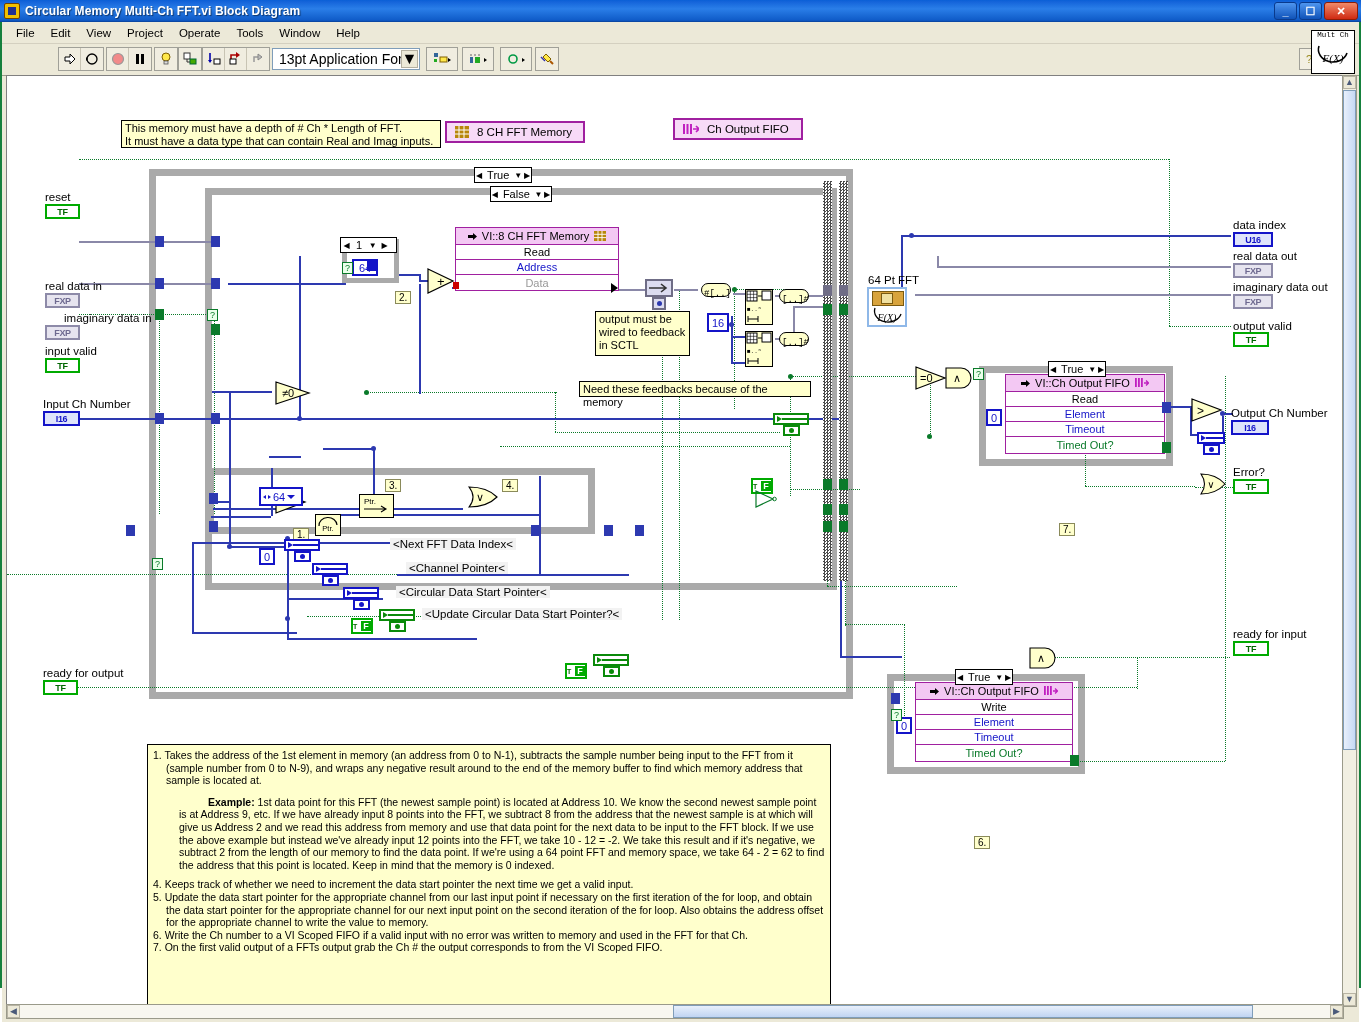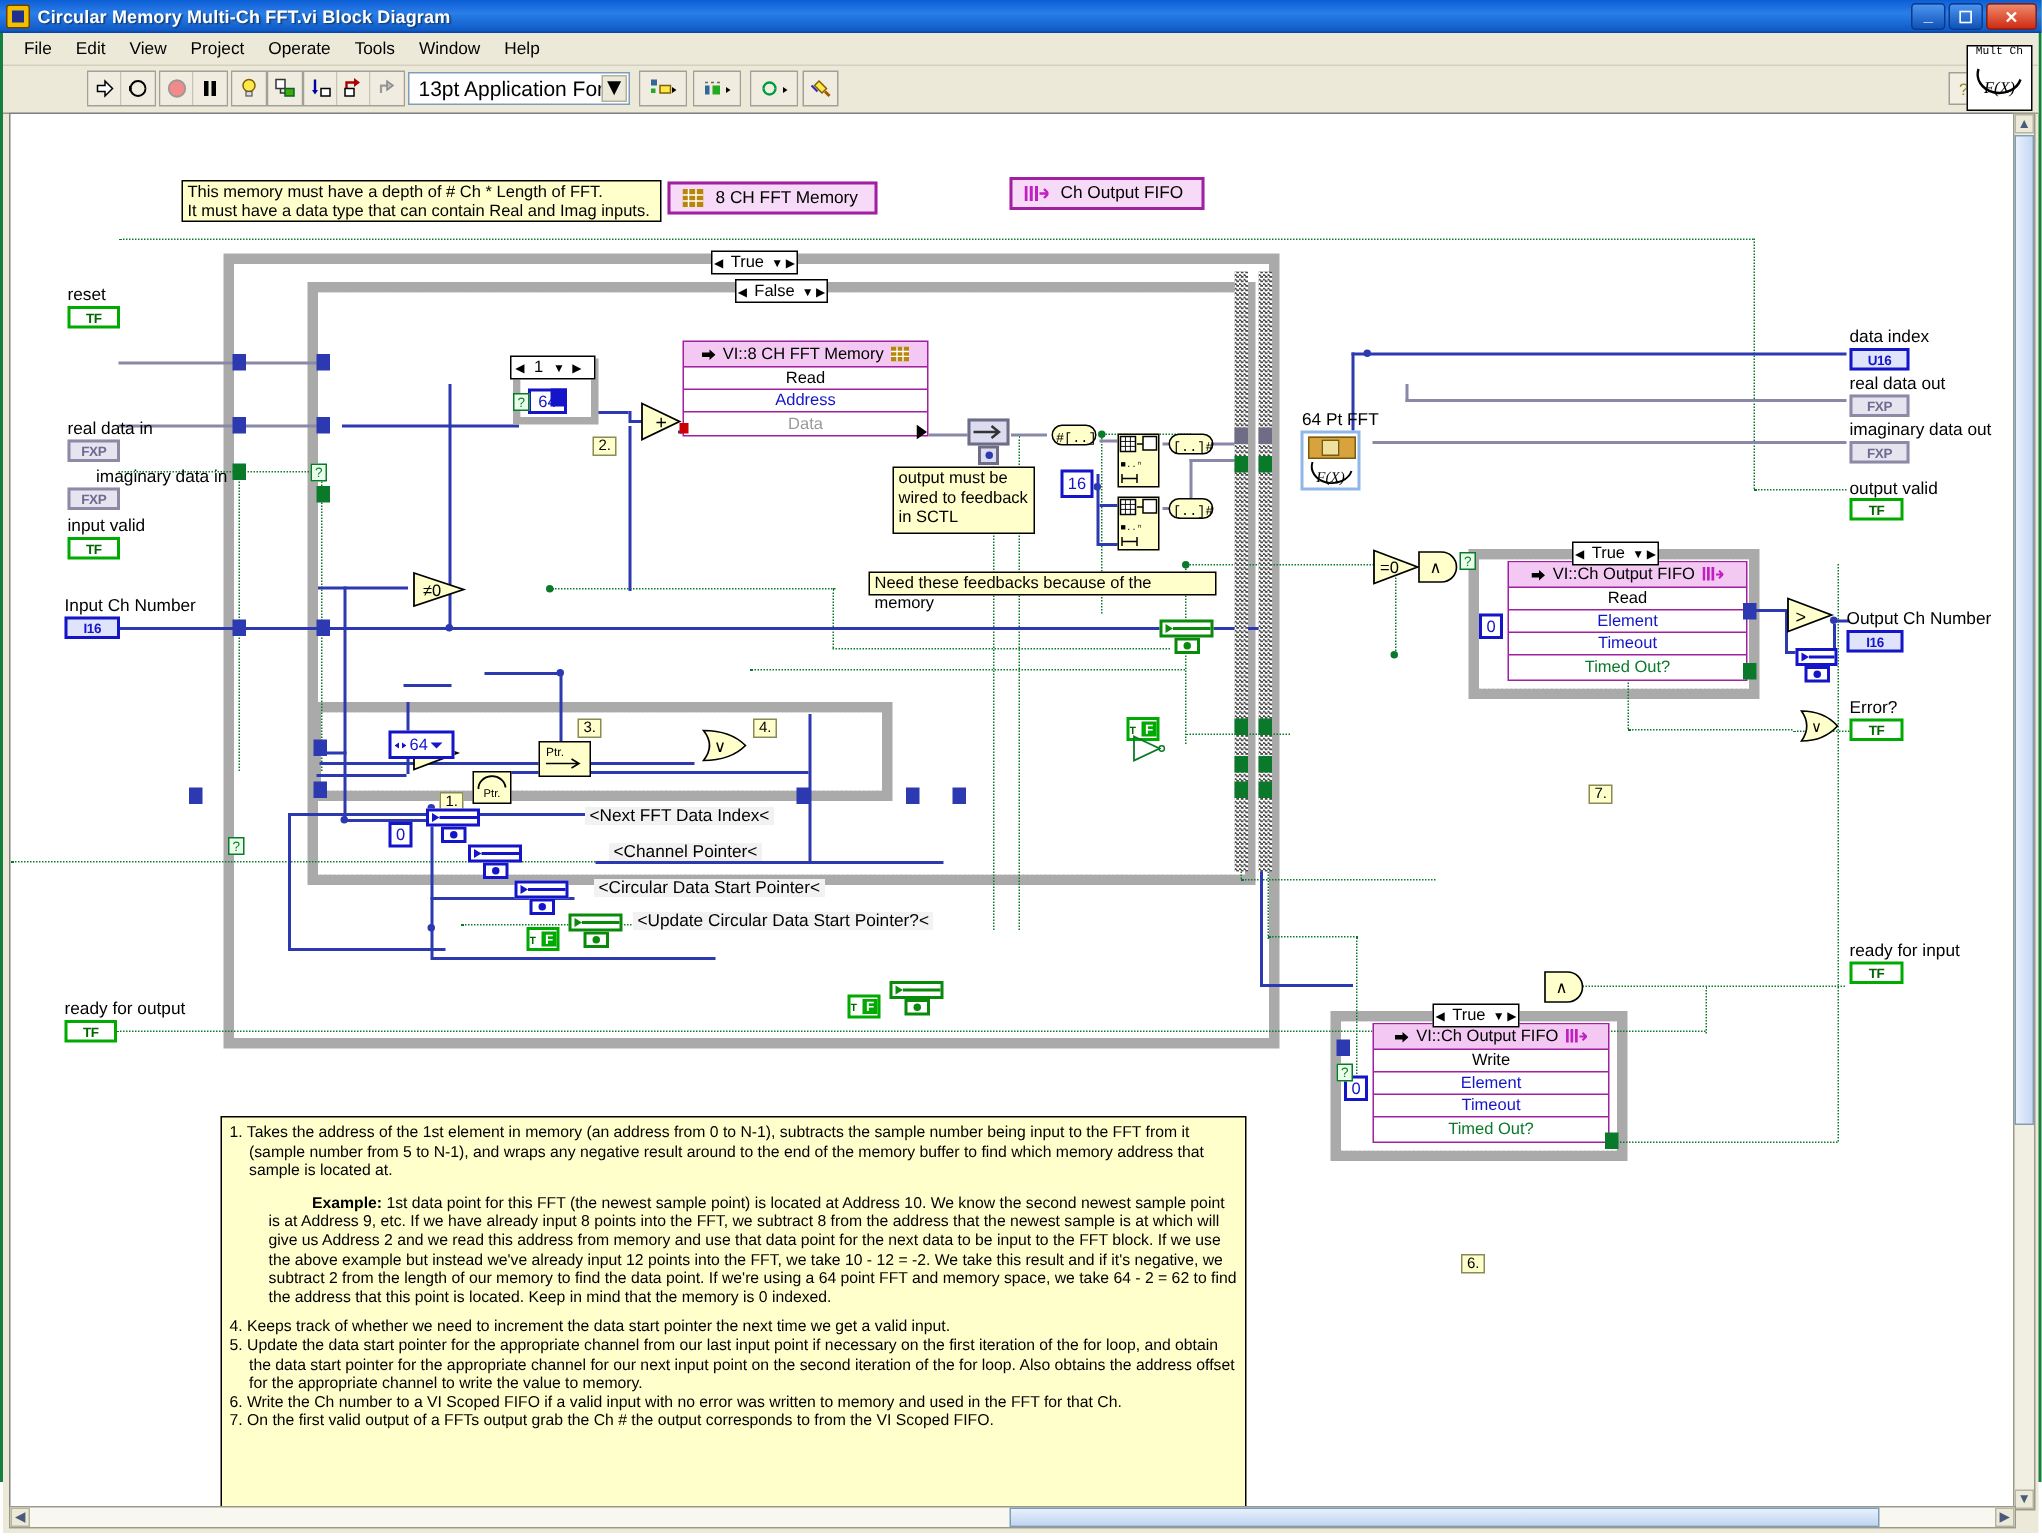--- a/index.html
+++ b/index.html
@@ -952,21 +952,21 @@
         <div class="tunnel" style="left:119px;top:449px;"></div>
         <div class="tunnel" style="left:524px;top:449px;"></div>
         <div class="tunnel" style="left:597px;top:449px;"></div>
         <div class="tunnel" style="left:628px;top:449px;"></div>
         <div class="qmark" style="left:145px;top:482px;">?</div>
 
         <div class="bigtext" style="left:140px;top:668px;width:684px;height:263px;">
           <ol>
             <li>
               <span>1.</span>
-              <span>Takes the address of the 1st element in memory (an address from 0 to N-1), subtracts the sample number being input to the FFT from it (sample number from 5 to N-1), and wraps any negative result around to the end of the memory buffer to find which memory address that sample is located at.</span>
+              <span>Takes the address of the 1st element in memory (an address from 0 to N-1), subtracts the sample number being input to the FFT from it (sample number from 0 to N-9), and wraps any negative result around to the end of the memory buffer to find which memory address that sample is located at.</span>
               <span class="ex"><b>Example:</b><span> 1st data point for this FFT (the newest sample point) is located at Address 10. We know the second newest sample point is at Address 9, etc. If we have already input 8 points into the FFT, we subtract 8 from the address that the newest sample is at which will give us Address 2 and we read this address from memory and use that data point for the next data to be input to the FFT block. If we use the above example but instead we've already input 12 points into the FFT, we take 10 - 12 = -2. We take this result and if it's negative, we subtract 2 from the length of our memory to find the data point. If we're using a 64 point FFT and memory space, we take 64 - 2 = 62 to find the address that this point is located. Keep in mind that the memory is 0 indexed.</span></span>
             </li>
             <li class="sp"></li>
             <li>
               <span>4.</span>
               <span>Keeps track of whether we need to increment the data start pointer the next time we get a valid input.</span>
             </li>
             <li>
               <span>5.</span>
               <span>Update the data start pointer for the appropriate channel from our last input point if necessary on the first iteration of the for loop, and obtain the data start pointer for the appropriate channel for our next input point on the second iteration of the for loop. Also obtains the address offset for the appropriate channel to write the value to memory.</span>

